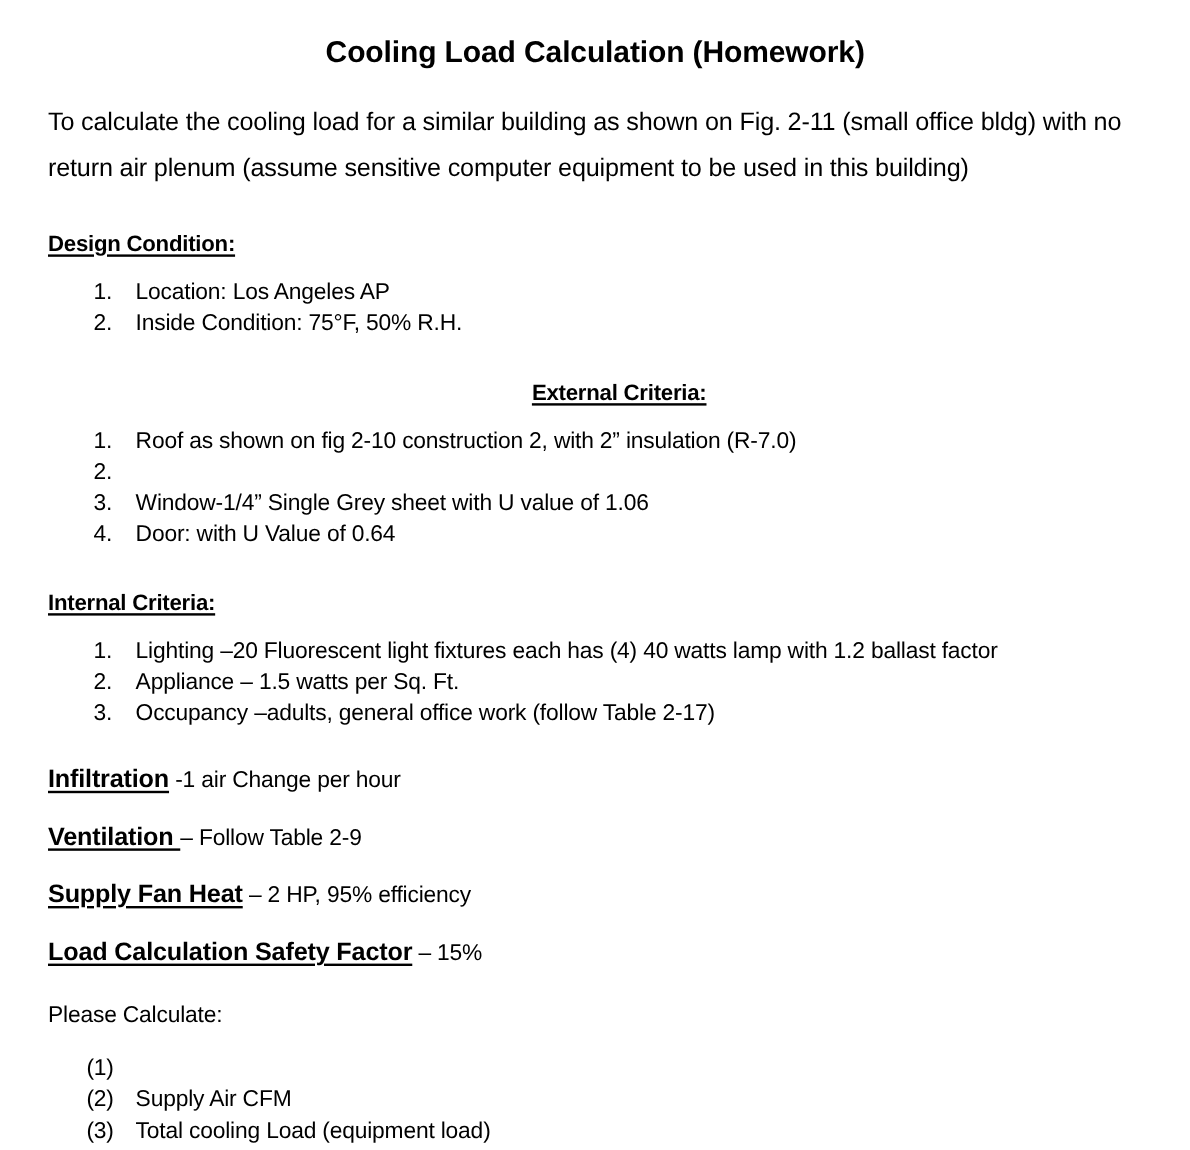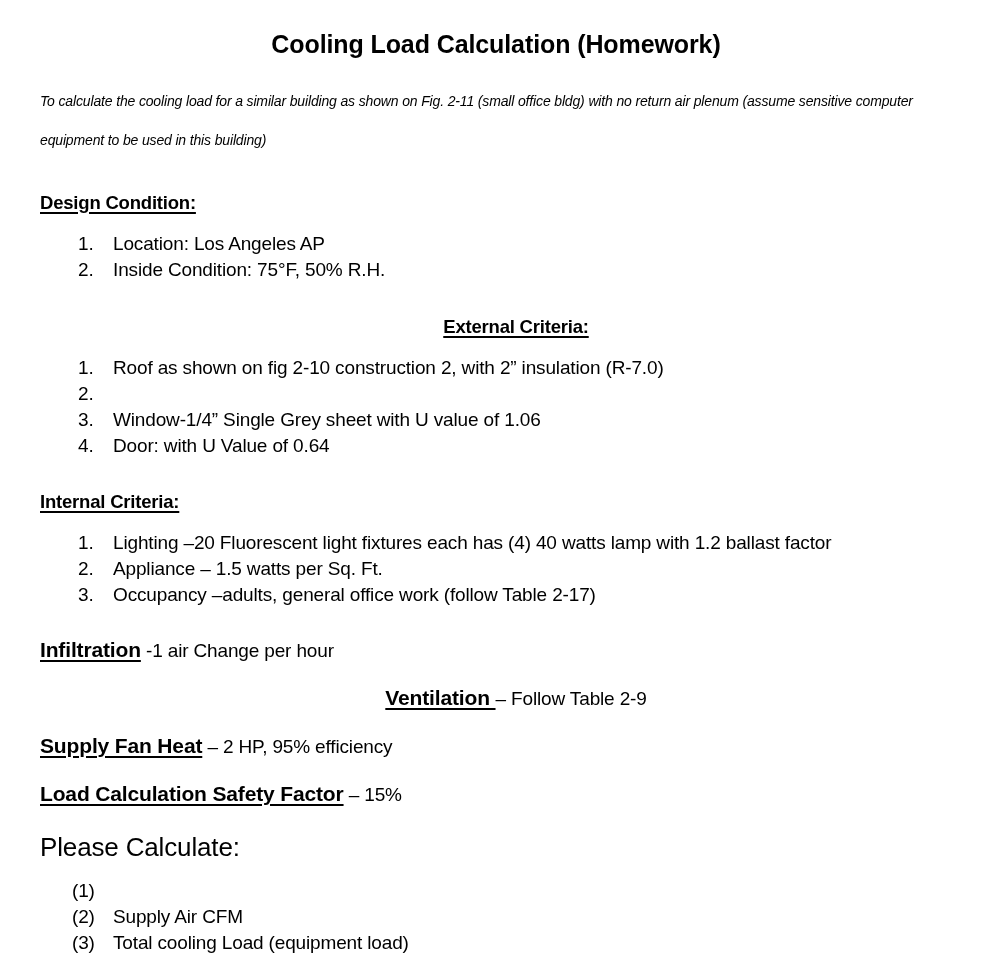--- a/index.html
+++ b/index.html
@@ -29,25 +29,24 @@
     font-weight: bold;
     letter-spacing: -0.1px;
     margin: 0;
     padding-top: 31px;
     line-height: 1.1;
   }
 
   .intro {
     margin: 0;
     padding: 0 30px 0 40px;
-    font-size: 14px;
+    font-size: 21px;
     line-height: 39px;
     padding-top: 23px;
     letter-spacing: -0.15px;
-    font-style: italic;
   }
 
   .section-head {
     margin: 0;
     padding-left: 40px;
     font-size: 18.5px;
     font-weight: bold;
     letter-spacing: -0.2px;
     line-height: 1.2;
   }
@@ -99,29 +98,29 @@
     letter-spacing: -0.15px;
   }
   .line-head .hd {
     font-weight: bold;
     text-decoration: underline;
     text-underline-offset: 3px;
     text-decoration-thickness: 2px;
     font-size: 21px;
   }
   .lh-infiltration { padding-top: 29px; }
-  .lh-ventilation  { padding-top: 21px; text-align: center; }
+  .lh-ventilation  { padding-top: 21px; }
   .lh-fan          { padding-top: 21px; }
   .lh-safety       { padding-top: 21px; }
 
   .please {
     margin: 0;
     padding-left: 40px;
     padding-top: 26px;
-    font-size: 26px;
+    font-size: 19px;
     line-height: 26px;
     letter-spacing: -0.15px;
   }
 </style>
 </head>
 <body>
 
 <div class="page">
 
   <h1 class="doc-title">Cooling Load Calculation (Homework)</h1>

